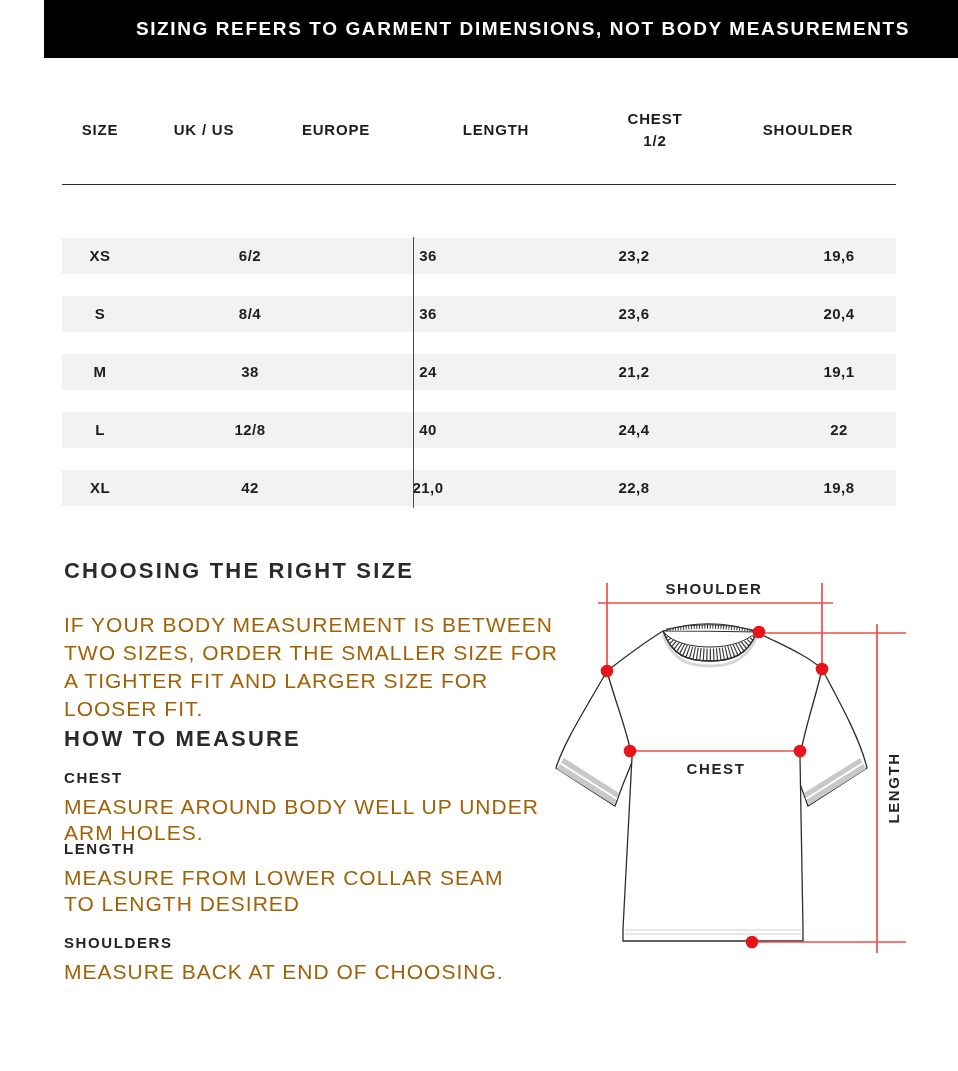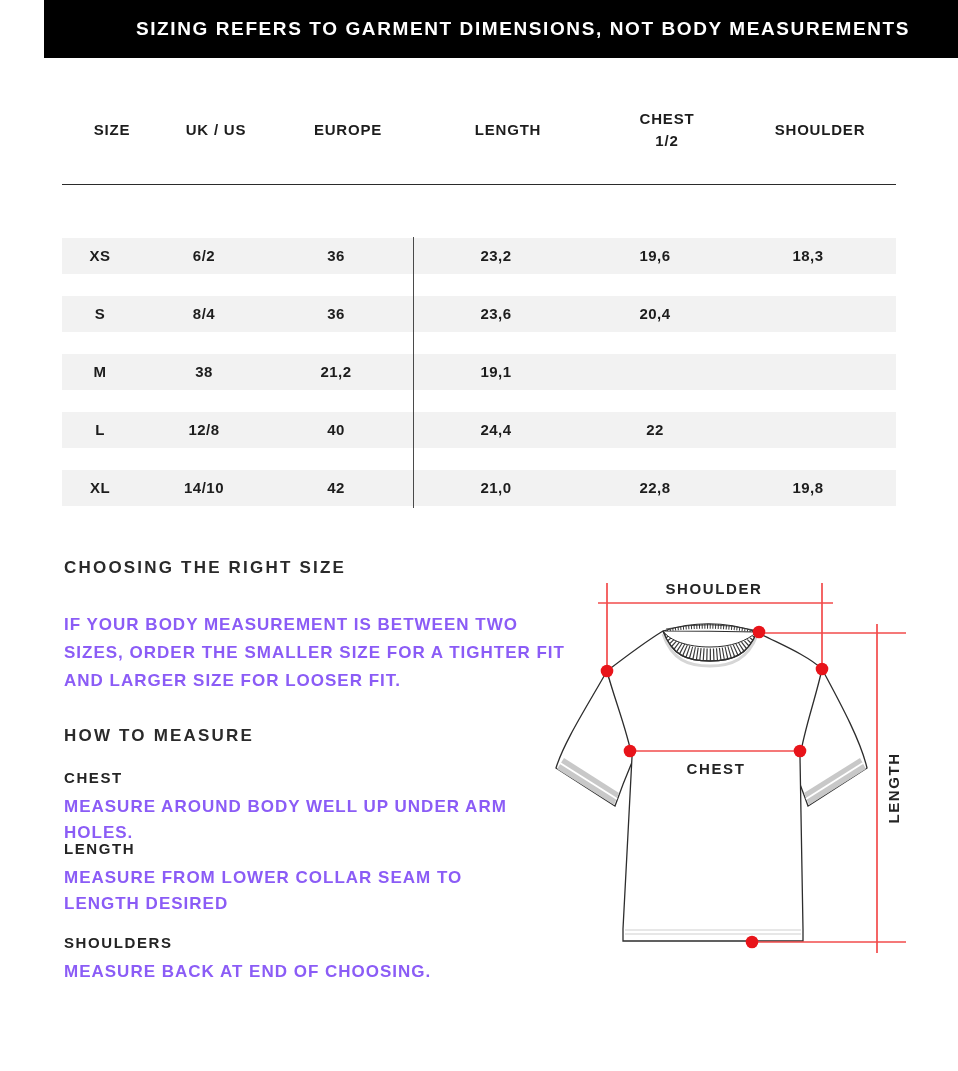--- a/index.html
+++ b/index.html
@@ -22,48 +22,48 @@
     color:#fff; font-size:19px; font-weight:700; letter-spacing:1.6px;
   }
 
   
   .table-wrap { position:absolute; left:62px; top:0; width:834px; }
   .grid-row {
     display:grid;
     grid-template-columns:76px 132px 132px 188px 130px 176px;
     align-items:center;
   }
-  .thead { position:absolute; left:12px; top:108px; width:834px; }
+  .thead { position:absolute; left:0; top:108px; width:834px; }
   .thead .cell {
     text-align:center; font-size:15px; font-weight:700; letter-spacing:0.8px;
     color:#1d1d1d; line-height:22px;
   }
   .header-rule {
     position:absolute; left:0; top:184px; width:834px; height:1px; background:#2b2b2b;
   }
   .tbody { position:absolute; left:0; top:238px; width:834px; }
   .trow {
-    height:36px; margin-bottom:22px; background:#f2f2f2;
+    height:36px; margin-bottom:22px; background:#f2f2f2;gap:46px;
   }
   .trow .cell {
     text-align:center; font-size:15px; font-weight:700; letter-spacing:0.5px;
     color:#1d1d1d; line-height:36px;
   }
   .col-divider {
     position:absolute; left:351px; top:237px; width:1px; height:271px; background:#4a4a4a;
   }
 
   
   .sec-heading {
     position:absolute; left:64px;
-    font-size:17px; font-weight:700; letter-spacing:2.2px; color:#2a2a2a;
+    font-size:22px; font-weight:700; letter-spacing:2.2px; color:#2a2a2a;
   }
   .body-text {
     position:absolute; left:64px;
-    font-size:17px; font-weight:700; letter-spacing:1px; color:#8b5cf6;
+    font-size:21px; font-weight:400; letter-spacing:1px; color:#a16207;
   }
   .sub-label {
     position:absolute; left:64px;
     font-size:15px; font-weight:700; letter-spacing:1.6px; color:#242424;
   }
   #choosing-heading { top:558px; }
   #choosing-body   { top:611px; width:510px; line-height:28px; }
   #how-heading     { top:726px; }
   #chest-label     { top:769px; }
   #chest-text      { top:794px; width:505px; line-height:26px; }
@@ -116,33 +116,33 @@
     <div class="trow grid-row">
       <div class="cell">S</div>
       <div class="cell">8/4</div>
       <div class="cell">36</div>
       <div class="cell">23,6</div>
       <div class="cell">20,4</div>
     </div>
     <div class="trow grid-row">
       <div class="cell">M</div>
       <div class="cell">38</div>
+      <div class="cell">24</div>
       <div class="cell">21,2</div>
       <div class="cell">19,1</div>
     </div>
     <div class="trow grid-row">
       <div class="cell">L</div>
       <div class="cell">12/8</div>
       <div class="cell">40</div>
       <div class="cell">24,4</div>
       <div class="cell">22</div>
     </div>
     <div class="trow grid-row">
       <div class="cell">XL</div>
-      <div class="cell">14/10</div>
       <div class="cell">42</div>
       <div class="cell">21,0</div>
       <div class="cell">22,8</div>
       <div class="cell">19,8</div>
     </div>
   </div>
 
   <div class="col-divider"></div>
 </section>
 

